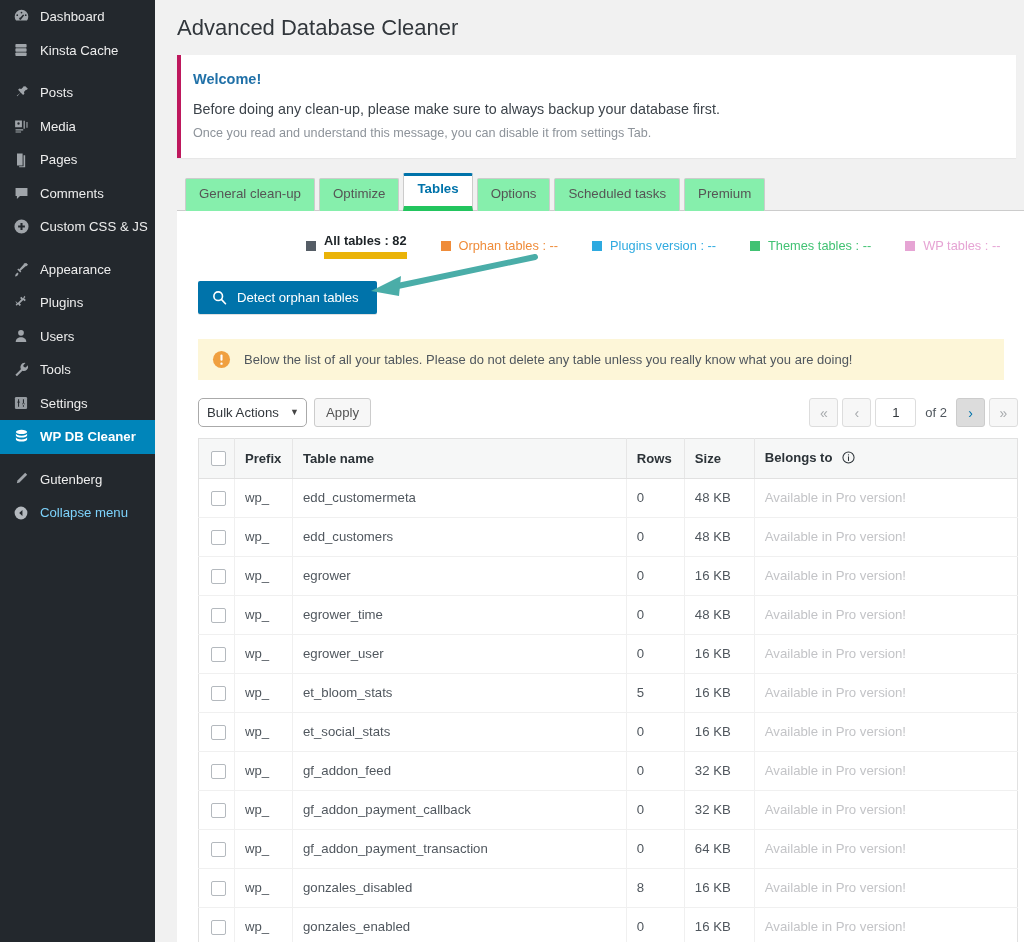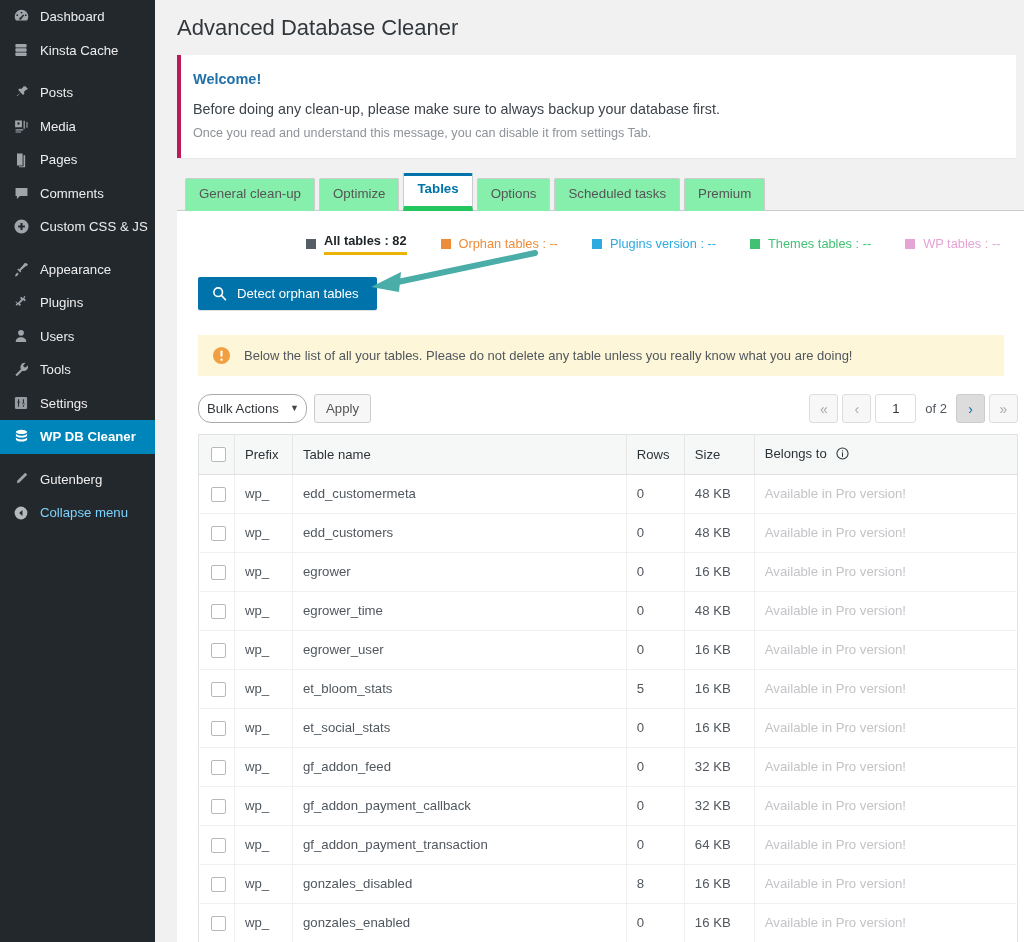--- a/index.html
+++ b/index.html
@@ -156,21 +156,21 @@
     white-space: nowrap;
   }
   .filter-link .sq {
     width: 10px; height: 10px;
     display: inline-block;
     margin-right: 8px;
   }
   .filter-link.current .txt {
     color: #1d2327;
     font-weight: bold;
-    border-bottom: 3px solid #eab308;
+    border-bottom: 7px solid #eab308;
     padding-bottom: 4px;
   }
 
   
   .detect-wrap { padding-left: 20px; position: relative; height: 52px; }
   .btn-detect {
     display: inline-flex; align-items: flex-start;
     background: #0073aa;
     color: #fff;
     border: none;
@@ -207,21 +207,21 @@
     height: 34px;
   }
   .select-wrap {
     position: relative;
     display: inline-block;
   }
   .bulk-select {
     appearance: none; -webkit-appearance: none;
     background: #fff;
     border: 1px solid #aaa;
-    border-radius: 13px;
+    border-radius: 5px;
     font-size: 13.2px;
     font-family: "Liberation Sans", sans-serif;
     color: #32373c;
     padding: 5px 26px 5px 8px;
     height: 29px;
     cursor: pointer;
   }
   .select-caret {
     position: absolute; right: 8px; top: 9px;
     font-size: 9px; color: #444; pointer-events: none;
@@ -268,21 +268,21 @@
     width: calc(100% - 26px);
     margin: 8px 6px 0 20px;
     border-collapse: collapse;
     border: 1px solid #e1e1e1;
     background: #fff;
     font-size: 13.2px;
   }
   .wp-list-table thead th {
     background: #f6f7f7;
     text-align: left;
-    font-weight: normal;
+    font-weight: bold;
     color: #2c3338;
     padding: 11px 10px;
     border-bottom: 1px solid #e1e1e1;
     font-size: 13.1px;
     white-space: nowrap;
   }
   .wp-list-table td {
     padding: 11px 10px;
     border-bottom: 1px solid #f0f0f0;
     border-right: 1px solid #f0f0f0;

